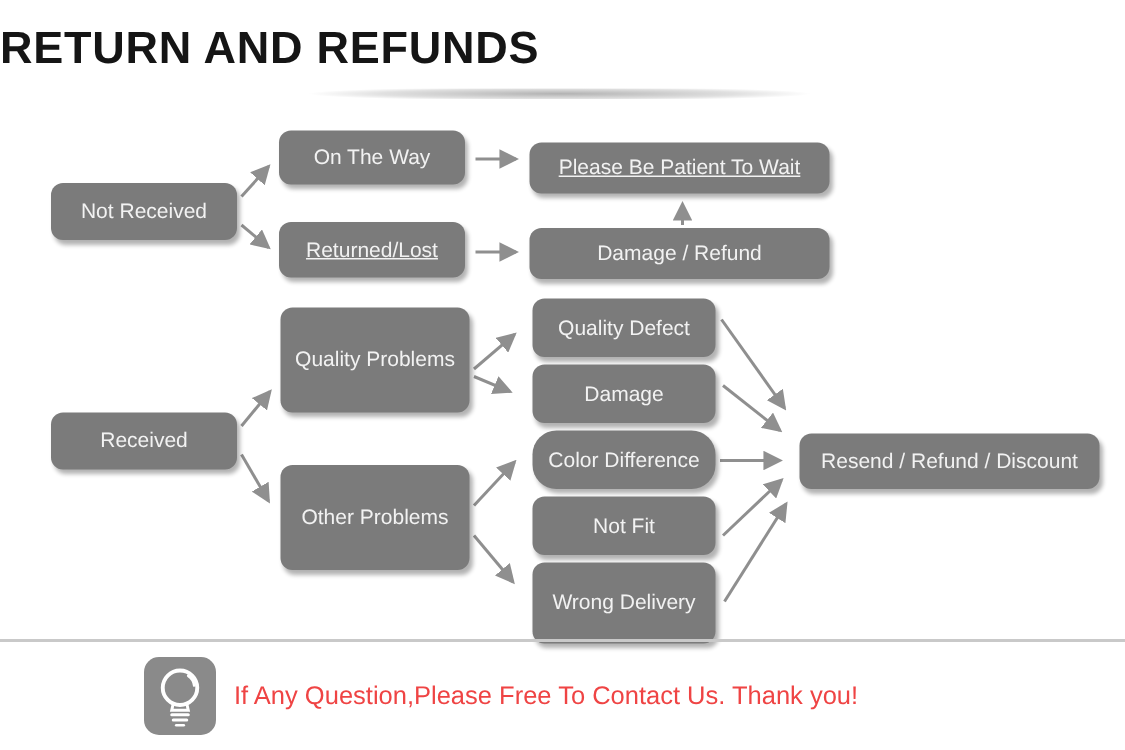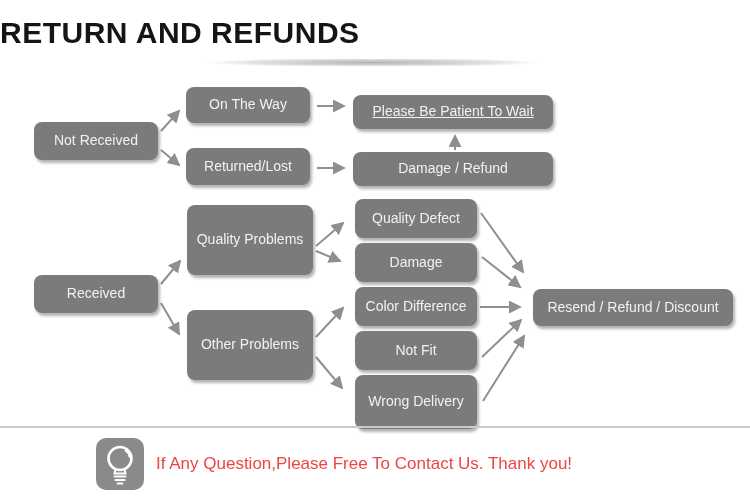--- a/index.html
+++ b/index.html
@@ -75,29 +75,29 @@
     height: 52px;
     display: flex;
     align-items: center;
     font-size: 17px;
     color: #ef4444;
   }
 
   
   .n-not-received       { left: 34px;  top: 122px; width: 124px; height: 38px; }
   .n-on-the-way         { left: 186px; top: 87px;  width: 124px; height: 36px; }
-  .n-returned-lost      { left: 186px; top: 148px; width: 124px; height: 37px; }
+  .n-returned-lost      { left: 186px; top: 148px; width: 124px; height: 37px; text-decoration: underline; }
   .n-please-wait        { left: 353px; top: 95px;  width: 200px; height: 34px; text-decoration: underline; }
   .n-resend-refund      { left: 353px; top: 152px; width: 200px; height: 34px; }
   .n-quality-problems   { left: 187px; top: 205px; width: 126px; height: 70px; }
   .n-received           { left: 34px;  top: 275px; width: 124px; height: 38px; }
   .n-other-problems     { left: 187px; top: 310px; width: 126px; height: 70px; }
   .n-quality-defect     { left: 355px; top: 199px; width: 122px; height: 39px; }
   .n-damage             { left: 355px; top: 243px; width: 122px; height: 39px; }
-  .n-color-difference   { left: 355px; top: 287px; width: 122px; height: 39px; }
+  .n-color-difference   { left: 355px; top: 287px; width: 122px; height: 39px; border-radius: 16px; }
   .n-not-fit            { left: 355px; top: 331px; width: 122px; height: 39px; }
   .n-wrong-delivery     { left: 355px; top: 375px; width: 122px; height: 54px; }
   .n-rrd                { left: 533px; top: 289px; width: 200px; height: 37px; }
 </style>
 </head>
 <body>
 
 <div class="canvas">
 
   <div class="page-title">RETURN AND REFUNDS</div>

